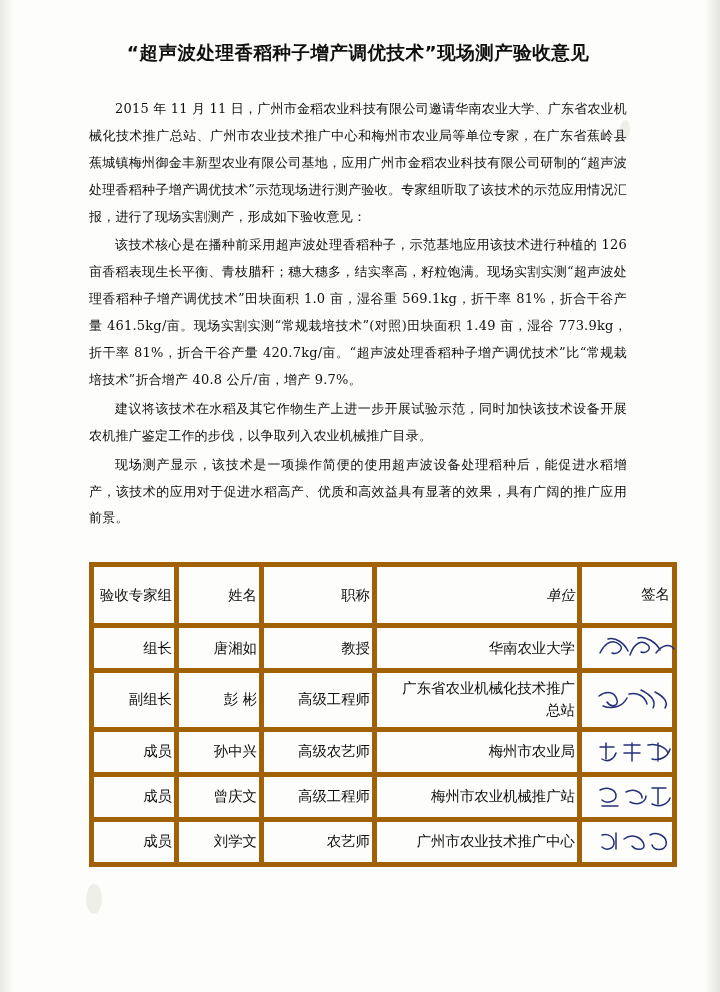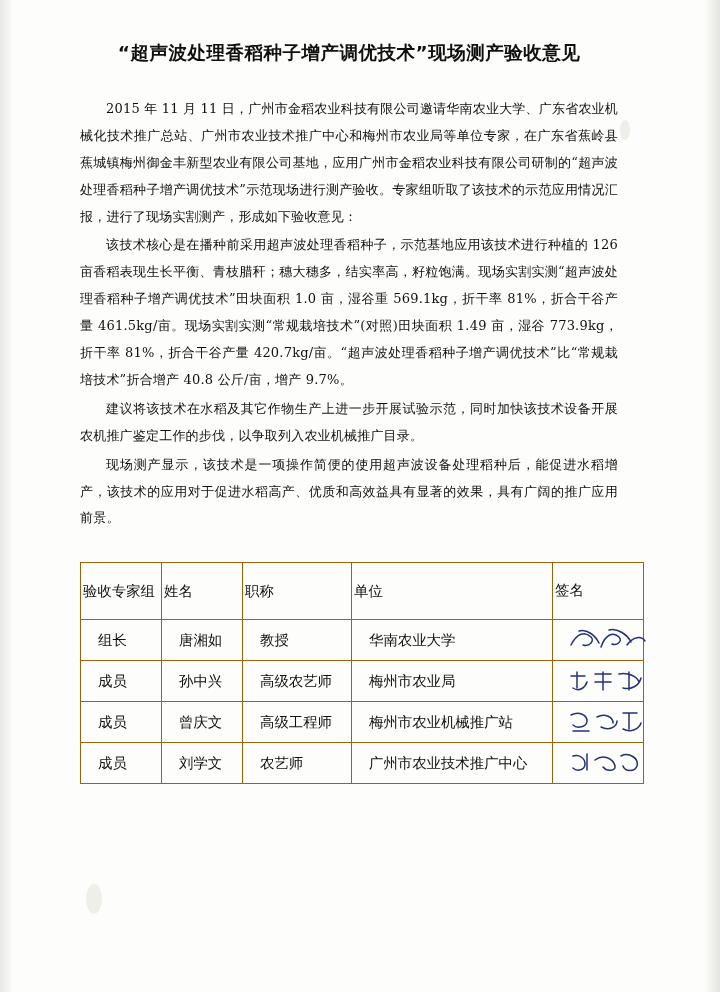--- a/index.html
+++ b/index.html
@@ -33,21 +33,21 @@
   .page::after {
     content: "";
     position: absolute;
     right: 0; top: 0; bottom: 0;
     width: 16px;
     background: linear-gradient(to left, #e4e4e0, rgba(255,255,255,0));
     pointer-events: none;
   }
   .content {
     position: absolute;
-    left: 80px;
+    left: 89px;
     top: 40px;
     width: 538px;
   }
   .doc-title {
     text-align: center;
     font-size: 18.5px;
     font-weight: bold;
     letter-spacing: 0.5px;
     line-height: 1.4;
     margin: 0 0 30px 0;
@@ -66,38 +66,38 @@
     margin-top: 30px;
     position: relative;
   }
   table.signoff {
     border-collapse: collapse;
     width: 100%;
     table-layout: fixed;
     font-size: 14.4px;
   }
   table.signoff td, table.signoff th {
-    border: 1px solid #a16207;
-    text-align: left;
+    border: 5px solid #a16207;
+    text-align: right;
     vertical-align: middle;
     padding: 5px 2px;
     font-weight: normal;
     line-height: 1.5;
   }
   table.signoff thead td {
     height: 46px;
   }
   table.signoff tbody td {
     height: 30px;
     padding-left: 17px;
   }
   .col-role { width: 76px; }
   .col-name { width: 76px; }
   .col-title { width: 104px; }
-  .col-org { width: 196px; }
+  .col-org { width: 196px; font-style: italic; }
   .col-sign { width: 86px; font-family: Liberation Mono, monospace; }
   .role-head {
     line-height: 1.35;
   }
   .sig {
     position: relative;
     height: 26px;
   }
   .sig svg {
     position: absolute;
@@ -156,20 +156,33 @@
             <td>华南农业大学</td>
             <td>
               <div class="sig">
                 <svg width="82" height="30" viewBox="0 0 82 30" aria-hidden="true">
                   <path d="M6 20 C12 8, 20 6, 26 12 C30 16, 24 22, 18 20 M14 6 C22 4, 30 10, 34 18 M36 22 C40 10, 48 6, 54 12 C58 16, 52 21, 47 19 M44 5 C52 3, 62 9, 66 17 M62 20 C68 12, 76 10, 80 16"></path>
                 </svg>
               </div>
             </td>
           </tr>
           <tr>
+            <td>副组长</td>
+            <td>彭  彬</td>
+            <td>高级工程师</td>
+            <td>广东省农业机械化技术推广总站</td>
+            <td>
+              <div class="sig">
+                <svg width="80" height="28" viewBox="0 0 80 28" aria-hidden="true">
+                  <path d="M4 10 C12 4, 20 6, 22 14 C24 20, 16 22, 12 16 M8 20 C18 24, 28 20, 32 12 M34 8 C42 6, 50 10, 52 18 M46 4 C54 8, 62 14, 58 22 M60 6 C68 10, 74 16, 70 22"></path>
+                </svg>
+              </div>
+            </td>
+          </tr>
+          <tr>
             <td>成员</td>
             <td>孙中兴</td>
             <td>高级农艺师</td>
             <td>梅州市农业局</td>
             <td>
               <div class="sig">
                 <svg width="78" height="26" viewBox="0 0 78 26" aria-hidden="true">
                   <path d="M4 8 L18 8 M10 4 L10 20 M6 20 C12 24, 18 20, 20 14 M28 6 L44 6 M36 4 L36 22 M28 14 L44 14 M52 6 C60 4, 70 8, 72 14 M56 20 C64 22, 72 18, 74 10 M62 4 L62 22"></path>
                 </svg>
               </div>

